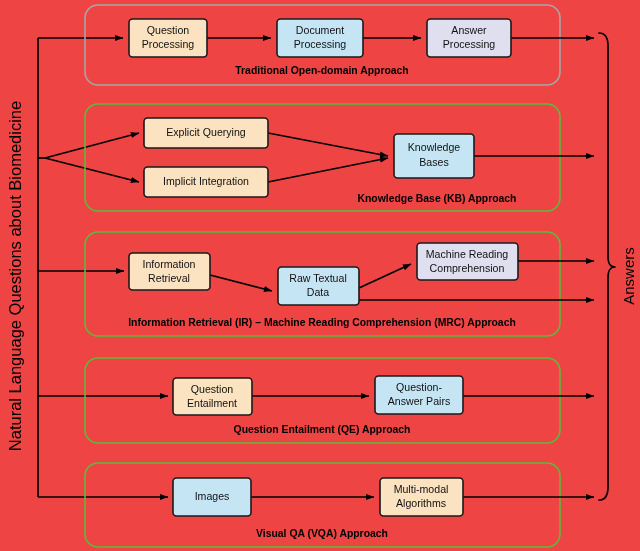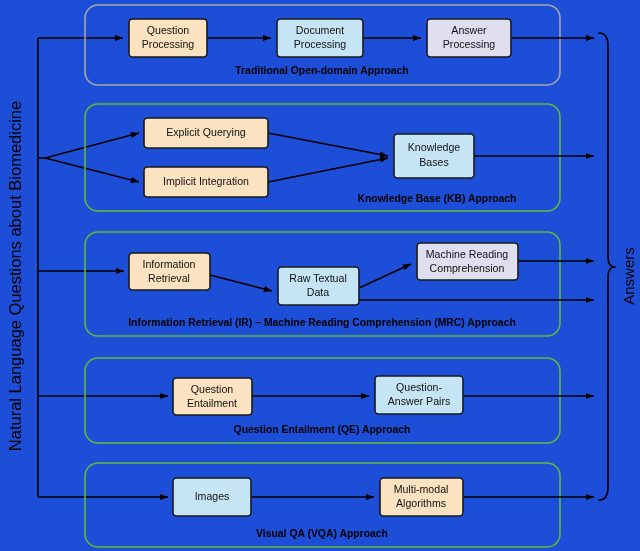--- a/index.html
+++ b/index.html
@@ -5,21 +5,21 @@
 <style>
   html, body {
     margin: 0;
     padding: 0;
     background: #ffffff;
   }
   #diagram-root {
     position: relative;
     width: 640px;
     height: 551px;
-    background: #1d4ed8;
+    background: #ef4444;
     font-family: "Liberation Sans", sans-serif;
     overflow: hidden;
   }
   svg#scene {
     position: absolute;
     left: 0;
     top: 0;
     width: 640px;
     height: 551px;
   }

